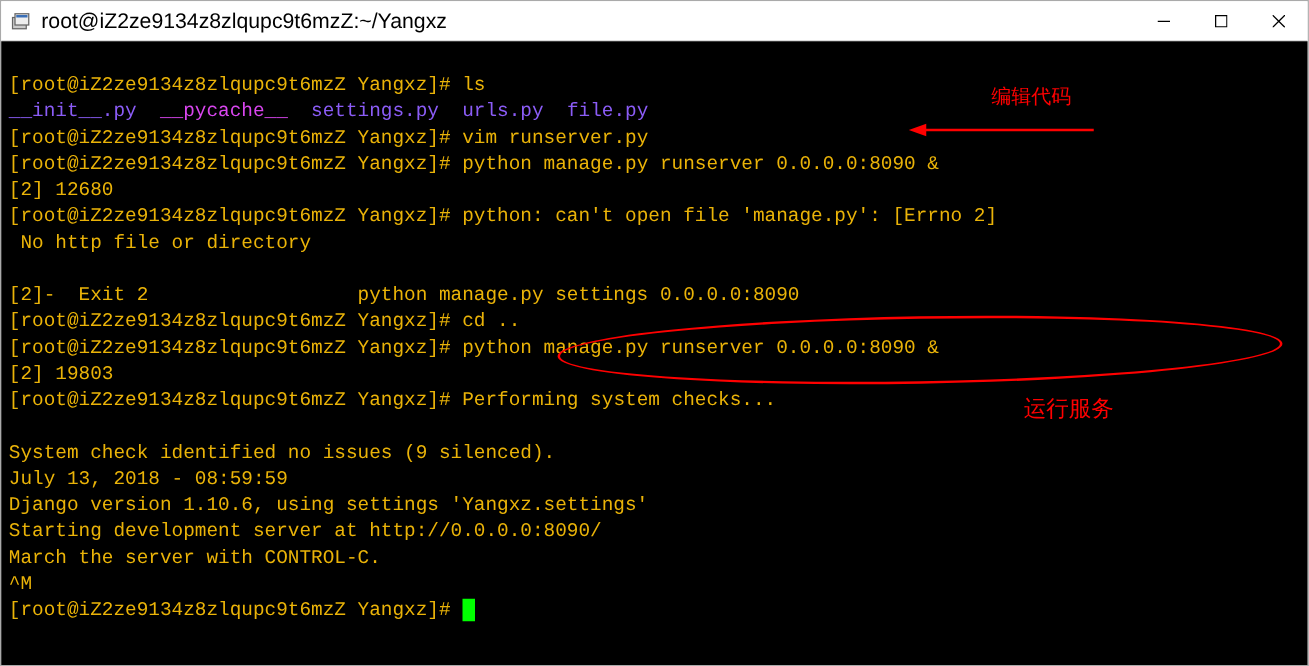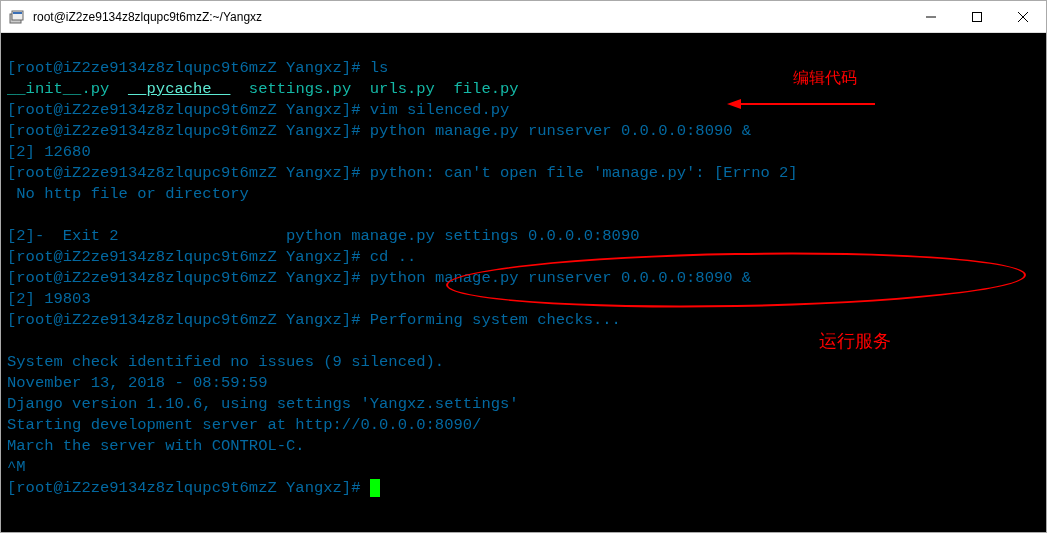--- a/index.html
+++ b/index.html
@@ -28,21 +28,21 @@
       width: 20px;
       height: 20px;
       margin-left: 6px;
       margin-right: 6px;
       display: flex;
       align-items: center;
       justify-content: center;
     }
     .titlebar-title {
       flex: 1;
-      font-size: 12px;
+      font-size: 17px;
       color: #000;
       font-family: "Segoe UI", sans-serif;
     }
     .win-controls { display: flex; height: 100%; }
     .win-btn {
       width: 46px;
       height: 100%;
       display: flex;
       align-items: center;
       justify-content: center;
@@ -52,23 +52,23 @@
       flex: 1;
       background: #000000;
       color: #d0d0d0;
       font-size: 15.5px;
       line-height: 21px;
       padding: 4px 6px;
       white-space: pre;
       overflow: hidden;
       position: relative;
     }
-    .cyan { color: #14b8a6; }
-    .blue-underline { color: #5eead4; text-decoration: underline; }
-    .wh { color: #0369a1; }
+    .cyan { color: #8b5cf6; }
+    .blue-underline { color: #d946ef; }
+    .wh { color: #eab308; }
     .cursor {
       display: inline-block;
       width: 10px;
       height: 18px;
       background: #00ff00;
       vertical-align: text-bottom;
     }
     .anno1 {
       position: absolute;
       color: #ff0000;
@@ -76,21 +76,21 @@
       font-size: 16px;
       left: 792px;
       top: 34px;
     }
     .anno2 {
       position: absolute;
       color: #ff0000;
       font-family: "Microsoft YaHei", sans-serif;
       font-size: 18px;
       left: 818px;
-      top: 298px;
+      top: 284px;
     }
     .arrow {
       position: absolute;
       left: 670px;
       top: 42px;
       pointer-events: none;
     }
     .ellipse {
       position: absolute;
       left: 445px;
@@ -132,34 +132,34 @@
             <line x1="0" y1="0" x2="10" y2="10" stroke="#000" stroke-width="1"></line>
             <line x1="10" y1="0" x2="0" y2="10" stroke="#000" stroke-width="1"></line>
           </svg>
       </div>
     </div>
   </div>
 
   <div class="terminal">
 <span class="wh">[root@iZ2ze9134z8zlqupc9t6mzZ Yangxz]#</span> <span class="wh">ls</span>
 <span class="cyan">__init__.py</span>  <span class="blue-underline">__pycache__</span><span class="cyan">  settings.py  urls.py  file.py</span>
-<span class="wh">[root@iZ2ze9134z8zlqupc9t6mzZ Yangxz]#</span> <span class="wh">vim silenced.py</span>
+<span class="wh">[root@iZ2ze9134z8zlqupc9t6mzZ Yangxz]#</span> <span class="wh">vim runserver.py</span>
 <span class="wh">[root@iZ2ze9134z8zlqupc9t6mzZ Yangxz]#</span> <span class="wh">python manage.py runserver 0.0.0.0:8090 &amp;</span>
 <span class="wh">[2] 12680</span>
 <span class="wh">[root@iZ2ze9134z8zlqupc9t6mzZ Yangxz]#</span> <span class="wh">python: can't open file 'manage.py': [Errno 2]</span>
 <span class="wh"> No http file or directory</span>
 
 <span class="wh">[2]-  Exit 2</span>                  <span class="wh">python manage.py settings 0.0.0.0:8090</span>
 <span class="wh">[root@iZ2ze9134z8zlqupc9t6mzZ Yangxz]#</span> <span class="wh">cd ..</span>
 <span class="wh">[root@iZ2ze9134z8zlqupc9t6mzZ Yangxz]#</span> <span class="wh">python manage.py runserver 0.0.0.0:8090 &amp;</span>
 <span class="wh">[2] 19803</span>
 <span class="wh">[root@iZ2ze9134z8zlqupc9t6mzZ Yangxz]#</span> <span class="wh">Performing system checks...</span>
 
 <span class="wh">System check identified no issues (9 silenced).</span>
-<span class="wh">November 13, 2018 - 08:59:59</span>
+<span class="wh">July 13, 2018 - 08:59:59</span>
 <span class="wh">Django version 1.10.6, using settings 'Yangxz.settings'</span>
 <span class="wh">Starting development server at http://0.0.0.0:8090/</span>
 <span class="wh">March the server with CONTROL-C.</span>
 <span class="wh">^M</span>
 <span class="wh">[root@iZ2ze9134z8zlqupc9t6mzZ Yangxz]#</span> <span class="cursor"></span>
 
     <div class="anno1">编辑代码</div>
     <div class="anno2">运行服务</div>
     <div class="arrow">
       <svg width="150" height="16">

